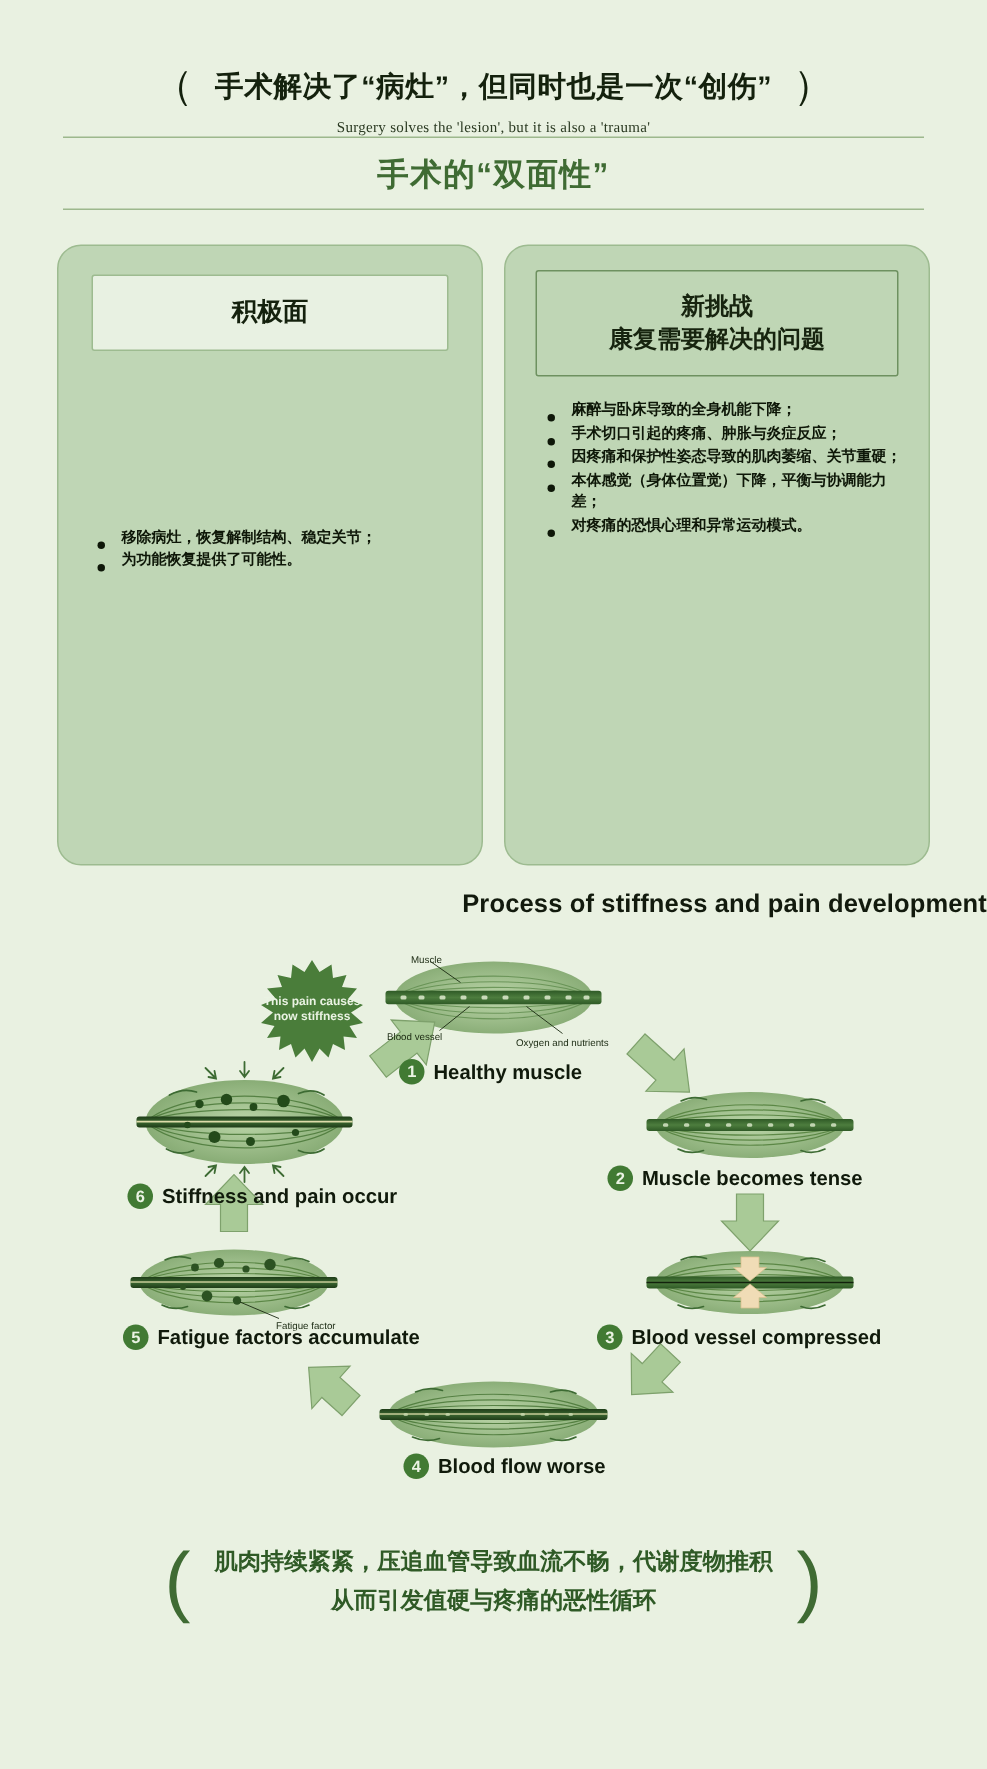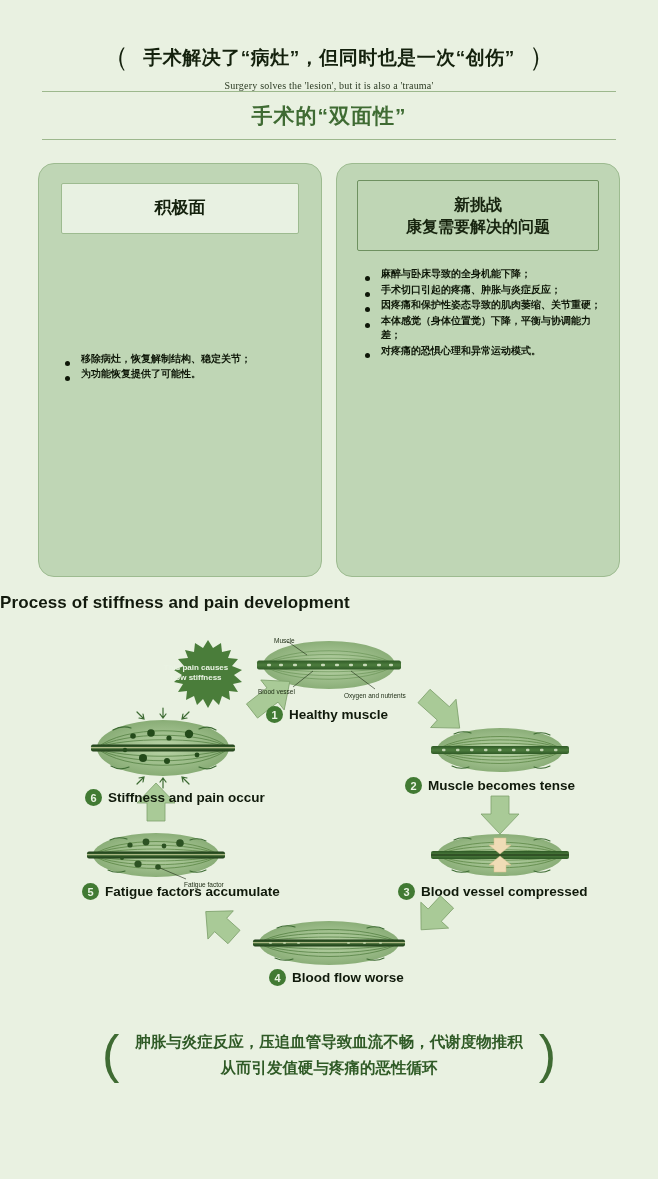--- a/index.html
+++ b/index.html
@@ -90,21 +90,21 @@
     width:5px;height:5px;border-radius:50%;
     background:#0e1708;
   }
   .left-body{margin-top:118px;padding:0 4px 0 8px;}
   .right-body{margin-top:16px;padding:0 2px 0 10px;}
   .right-body li{font-size:15px;line-height:1.42;}
 
   
   .diagram{position:relative;margin-top:16px;height:430px;}
   .diag-title{
-    text-align:left;font-size:17px;font-weight:bold;color:#121a0d;
+    text-align:right;font-size:17px;font-weight:bold;color:#121a0d;
     letter-spacing:.1px;
   }
   .svgwrap{position:absolute;left:0;top:0;width:658px;height:430px;}
   .step-label{
     position:absolute;
     font-size:13.5px;font-weight:bold;color:#101a0b;
     white-space:nowrap;
     display:flex;align-items:center;gap:6px;
   }
   .num{
@@ -428,21 +428,21 @@
           <path d="M0,-9 h18 v-10 l20,19 l-20,19 v-10 h-18 z"></path>
         </g>
       </g>
     </svg>
 
     <div class="tiny" style="left:274px;top:44px;">Muscle</div>
     <div class="tiny" style="left:258px;top:95px;">Blood vessel</div>
     <div class="tiny" style="left:344px;top:99px;">Oxygen and nutrients</div>
     <div class="tiny" style="left:184px;top:288px;">Fatigue factor</div>
 
-    <div class="burst-text" style="left:156px;top:70px;">This pain causes now stiffness</div>
+    <div class="burst-text" style="left:168px;top:70px;">This pain causes now stiffness</div>
 
     <div class="step-label" style="left:266px;top:113px;">
       <span class="num">1</span>
       <span>Healthy muscle</span>
     </div>
 
     <div class="step-label" style="left:405px;top:184px;">
       <span class="num">2</span>
       <span>Muscle becomes tense</span>
     </div>
@@ -464,19 +464,19 @@
 
     <div class="step-label" style="left:85px;top:196px;">
       <span class="num">6</span>
       <span>Stiffness and pain occur</span>
     </div>
   </div>
 
   <div class="footer">
     <span class="f-paren">(</span>
     <div class="f-text">
-      <div>肿胀与炎症反应，压追血管导致血流不畅，代谢度物推积</div>
+      <div>肌肉持续紧紧，压追血管导致血流不畅，代谢度物推积</div>
       <div>从而引发值硬与疼痛的恶性循环</div>
     </div>
     <span class="f-paren">)</span>
   </div>
 
 </div>
 
 </body></html>

